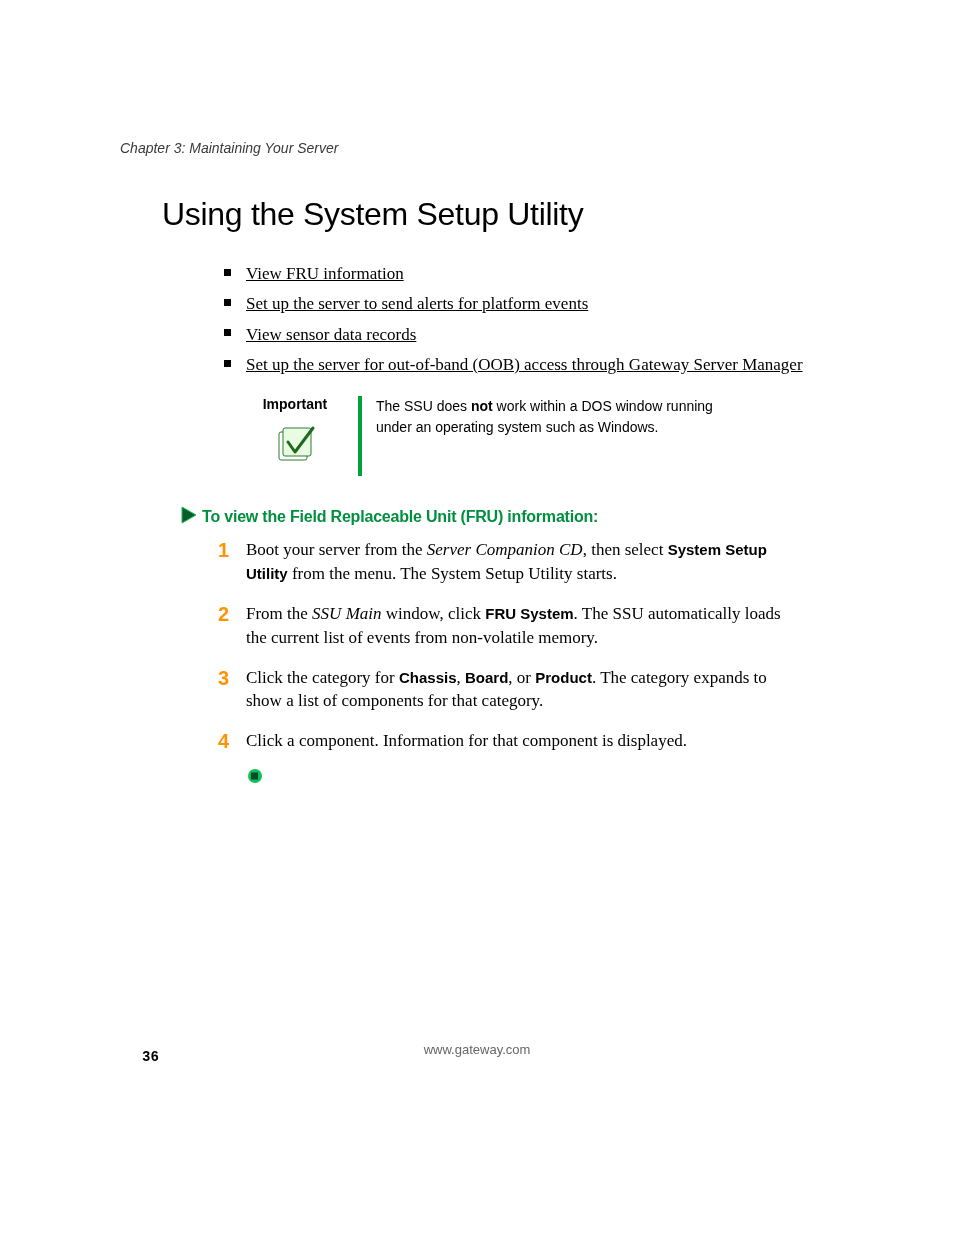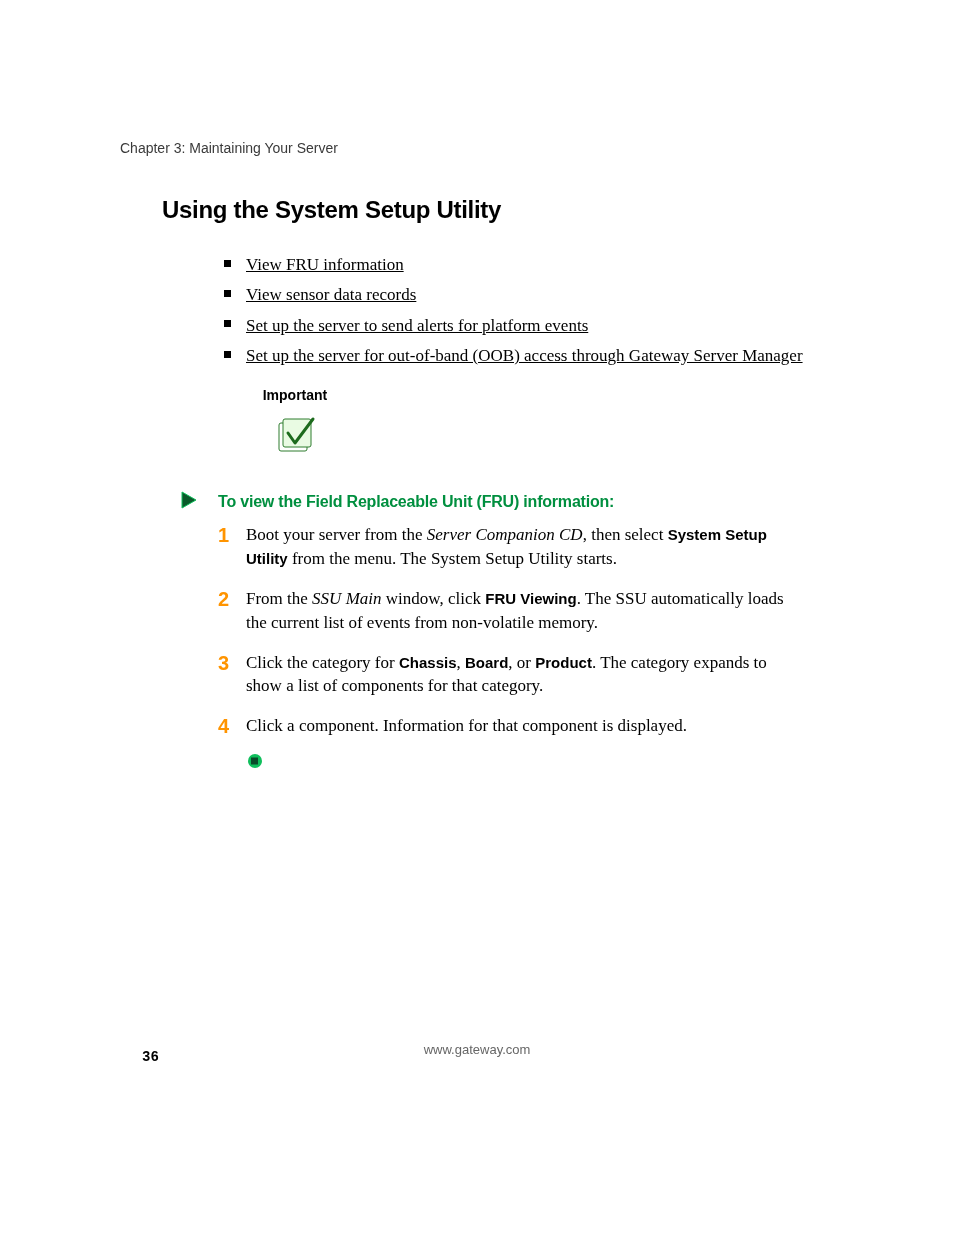--- a/index.html
+++ b/index.html
@@ -10,29 +10,30 @@
     color: #000;
     width: 954px;
     height: 1235px;
     position: relative;
   }
   .page {
     padding: 140px 120px 0 120px;
     box-sizing: border-box;
   }
   .chapter-label {
+    font-style: italic;
     font-family: Arial, Helvetica, sans-serif;
     font-size: 14px;
     color: #3a3a3a;
     margin-bottom: 40px;
   }
   h1.title {
     font-family: Arial, Helvetica, sans-serif;
-    font-weight: 700;
-    font-size: 24px;
+    font-weight: 400;
+    font-size: 32px;
     margin: 0 0 28px 42px;
     letter-spacing: -0.3px;
   }
   .intro {
     margin-left: 88px;
     font-size: 17px;
     line-height: 1.4;
     margin-bottom: 10px;
   }
   ul.bullets {
@@ -89,21 +90,21 @@
   .callout-body .bold { font-weight: 700; }
   h2.subhead {
     font-family: Arial, Helvetica, sans-serif;
     font-weight: 700;
     font-size: 26px;
     margin: 32px 0 22px 42px;
   }
   .proc-row {
     display: flex;
     align-items: center;
-    gap: 20px;
+    gap: 4px;
     margin-left: 60px;
     margin-bottom: 10px;
   }
   .proc-title {
     font-family: Arial, Helvetica, sans-serif;
     font-weight: 700;
     font-size: 16px;
     color: #008f3f;
     letter-spacing: -0.2px;
   }
@@ -167,55 +168,58 @@
 
 <div class="page">
 
   <div class="chapter-label">Chapter 3: Maintaining Your Server</div>
 
   <h1 class="title">Using the System Setup Utility</h1>
 
 
   <ul class="bullets">
     <li>View FRU information</li>
+    <li>Set up the server to send alerts for platform events</li>
     <li>View sensor data records</li>
-    <li>Set up the server to send alerts for platform events</li>
     <li>Set up the server for out-of-band (OOB) access through Gateway Server Manager</li>
   </ul>
 
   <div class="callout">
     <div class="callout-left">
       <div class="callout-label">Important</div>
       <span class="callout-icon">
         <svg width="44" height="44" viewBox="0 0 44 44">
           <rect x="6" y="10" width="28" height="28" rx="2" fill="#fff" stroke="#2f7d2f" stroke-width="1"></rect>
           <rect x="10" y="6" width="28" height="28" rx="2" fill="#e9fbe3" stroke="#2f7d2f" stroke-width="1"></rect>
           <path d="M15 20 L22 30 L40 6" fill="none" stroke="#1d6b1d" stroke-width="3" stroke-linecap="round" stroke-linejoin="round"></path>
         </svg>
       </span>
     </div>
+    <div class="callout-body">
+      <span>The SSU does </span><span class="bold">not</span><span> work within a DOS window running under an operating system such as Windows.</span>
+    </div>
   </div>
 
 
   <div class="proc-row">
     <span>
       <svg width="18" height="18" viewBox="0 0 18 18">
         <polygon points="2,1 16,9 2,17" fill="#0a5a2a"></polygon>
         <polygon points="2,1 16,9 2,17" fill="none" stroke="#0fbf5c" stroke-width="1"></polygon>
       </svg>
     </span>
     <span class="proc-title">To view the Field Replaceable Unit (FRU) information:</span>
   </div>
 
   <ol class="steps">
     <li>
       <span>Boot your server from the </span><span class="ital">Server Companion CD</span><span>, then select </span><span class="sans-bold">System Setup Utility</span><span> from the menu. The System Setup Utility starts.</span>
     </li>
     <li>
-      <span>From the </span><span class="ital">SSU Main</span><span> window, click </span><span class="sans-bold">FRU Viewing</span><span>. The SSU automatically loads the current list of events from non-volatile memory.</span>
+      <span>From the </span><span class="ital">SSU Main</span><span> window, click </span><span class="sans-bold">FRU System</span><span>. The SSU automatically loads the current list of events from non-volatile memory.</span>
     </li>
     <li>
       <span>Click the category for </span><span class="sans-bold">Chassis</span><span>, </span><span class="sans-bold">Board</span><span>, or </span><span class="sans-bold">Product</span><span>. The category expands to show a list of components for that category.</span>
     </li>
     <li>
       <span>Click a component. Information for that component is displayed.</span>
     </li>
   </ol>
 
   <div class="end-mark">

